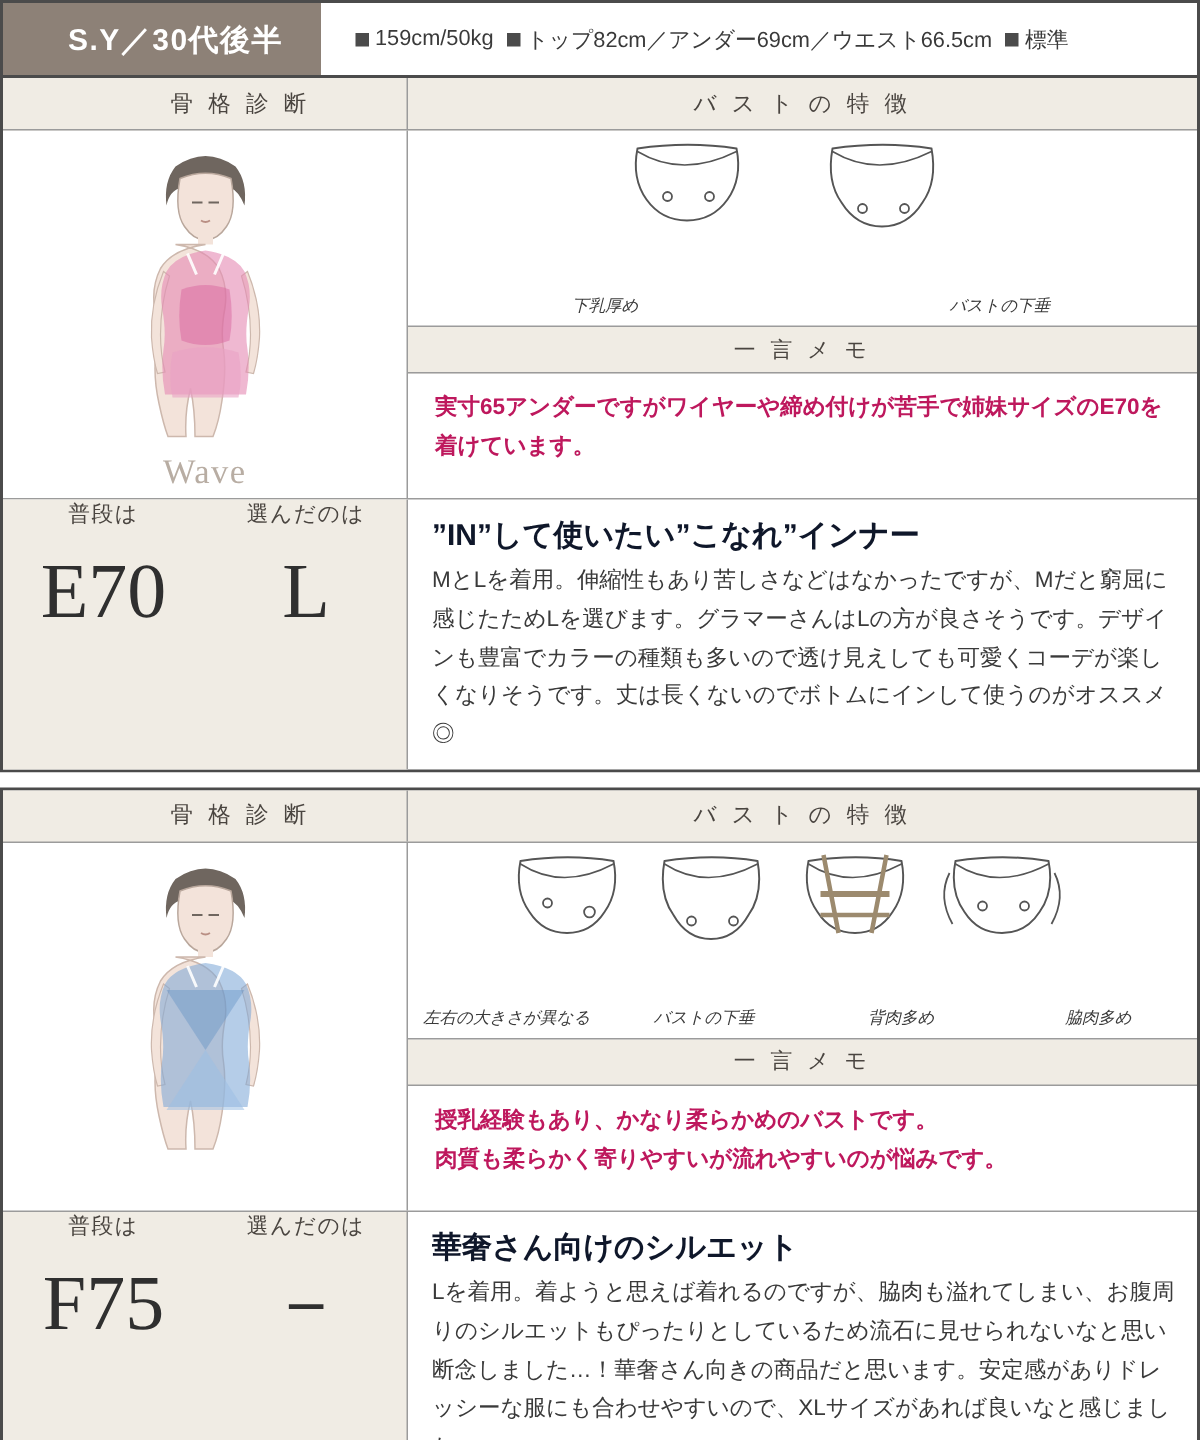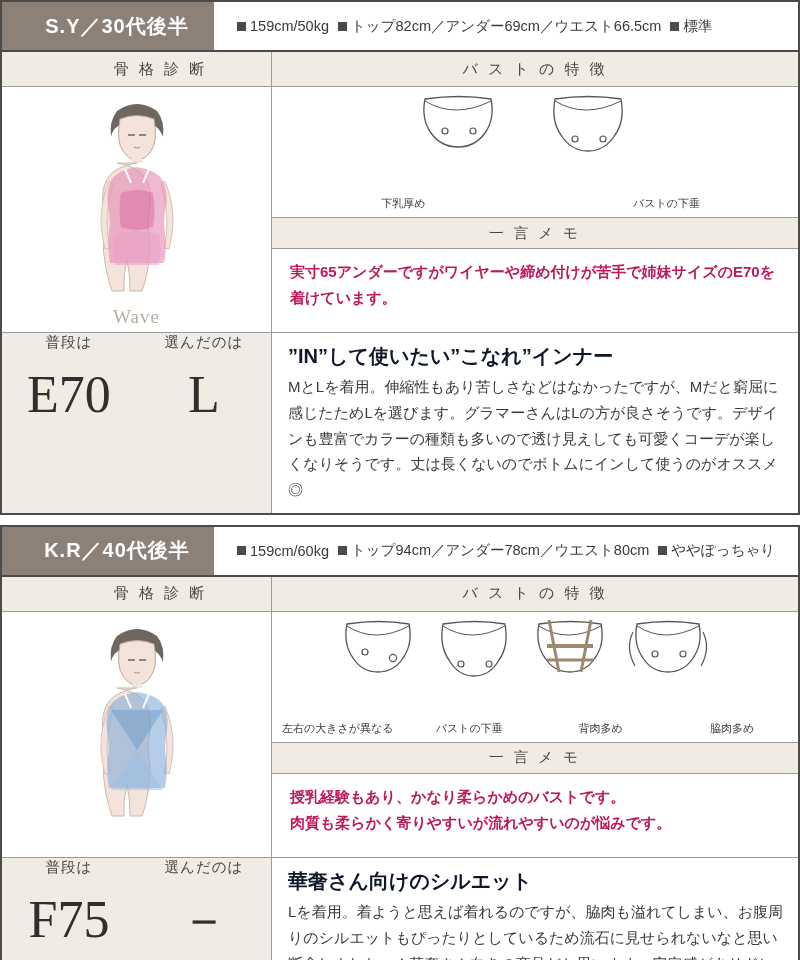--- a/index.html
+++ b/index.html
@@ -98,37 +98,38 @@
     padding-top: 6px;
     height: 245px;
   }
   .figsvg { display: block; margin: 0 auto; }
   .figlabel {
     position: absolute;
     bottom: 4px;
     width: 100%;
     text-align: center;
     font-family: "Liberation Serif", serif;
-    font-size: 19px;
+    font-size: 23px;
     color: #b8ada3;
     letter-spacing: 1px;
   }
   .rightstack { flex: 1; display: flex; flex-direction: column; }
   .bustcell {
     position: relative;
     height: 130px;
     border-bottom: 1px solid #9b9b9b;
   }
   .bustsvgwrap { display: flex; justify-content: center; padding-top: 4px; }
   .bustlabels {
     position: absolute;
     bottom: 6px; left: 0; right: 0;
     display: flex;
     font-size: 11px;
     color: #3a3a3a;
+    font-style: italic;
   }
   .bustlabels span { text-align: center; }
 
   .memohead {
     height: 30px;
     background: #f0ece4;
     display: flex; align-items: center; justify-content: center;
     font-size: 14.5px; letter-spacing: 3px; color: #4a4540;
     border-bottom: 1px solid #9b9b9b;
   }
@@ -290,37 +291,20 @@
         <div class="rtitle">”IN”して使いたい”こなれ”インナー</div>
         <div class="rbody">MとLを着用。伸縮性もあり苦しさなどはなかったですが、Mだと窮屈に感じたためLを選びます。グラマーさんはLの方が良さそうです。デザインも豊富でカラーの種類も多いので透け見えしても可愛くコーデが楽しくなりそうです。丈は長くないのでボトムにインして使うのがオススメ◎</div>
       </div>
     </div>
   </div>
 
   <div class="gap"></div>
 
   <div class="person">
 
-    <div class="phead">
-      <div class="phead-name">K.R／40代後半</div>
-      <div class="phead-specs">
-        <span class="spec">
-            <i class="sq"></i>
-            <span>159cm/60kg</span>
-          </span>
-        <span class="spec">
-            <i class="sq"></i>
-            <span>トップ94cm／アンダー78cm／ウエスト80cm</span>
-          </span>
-        <span class="spec">
-            <i class="sq"></i>
-            <span>ややぽっちゃり</span>
-          </span>
-      </div>
-    </div>
 
     <div class="colhead">
       <div class="c1">骨 格 診 断</div>
       <div class="c2">バ ス ト の 特 徴</div>
     </div>
 
     <div class="mainrow">
       <div class="figcell">
         <svg class="figsvg" width="200" height="210" viewBox="0 0 200 210">
           <path d="M80 18 q20 -14 40 0 q8 10 6 26 q-4 -10 -10 -12 q-14 4 -32 0 q-8 2 -10 12 q-2 -16 6 -26 z" fill="#6f665f"></path>

